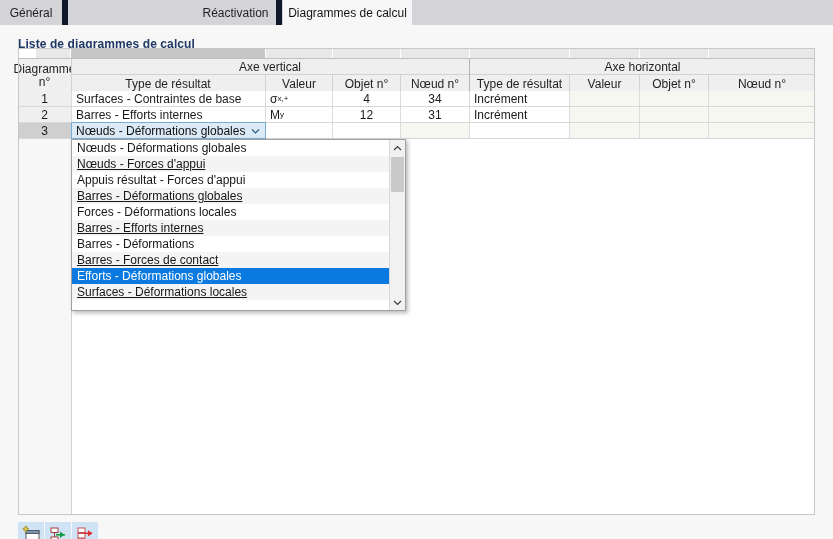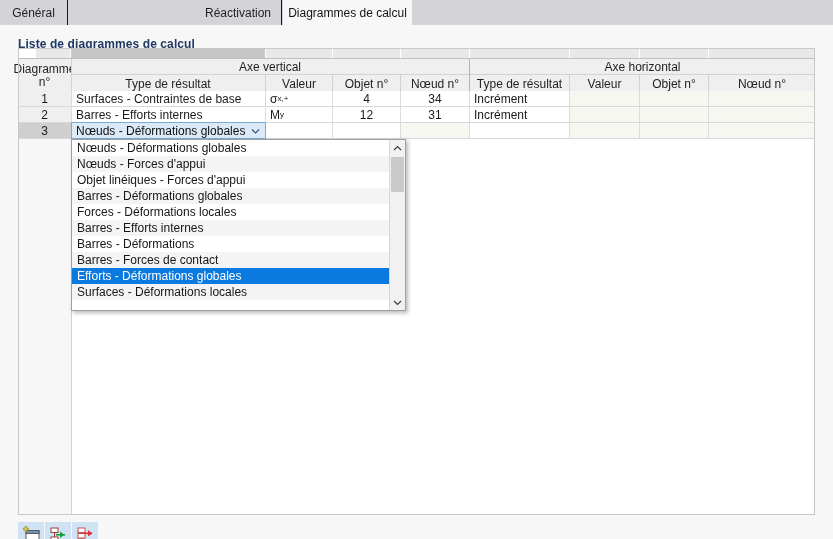--- a/index.html
+++ b/index.html
@@ -20,21 +20,21 @@
   }
   .tab{
     position:absolute;top:0;height:25px;
     display:flex;align-items:center;justify-content:center;
     font-size:12px;color:#1f1f1f;
     background:#d4d4d8;
     box-sizing:border-box;
     white-space:nowrap;
   }
   .tab.inactive{
-    border-right:1px solid #0f172a;
+    border-right:6px solid #0f172a;
   }
   .tab.active{
     background:#f7f7f7;
     color:#141414;
   }
   .tabstrip-filler{
     position:absolute;top:0;height:25px;background:#d4d4d8;
   }
   
   .panel{
@@ -158,21 +158,21 @@
     z-index:40;
   }
   .dditem{
     position:relative;height:16px;
     display:flex;align-items:center;
     padding-left:5px;
     font-size:12px;color:#161616;
     box-sizing:border-box;
     white-space:nowrap;
   }
-  .dditem.alt{background:#f4f4f4;}
+  .dditem.alt{background:#f4f4f4;text-decoration:underline;}
   .dditem.sel{background:#0a7ae0;color:#ffffff;}
   .ddscroll{
     position:absolute;right:0;top:0;width:16px;bottom:0;
     background:#f1f1f1;border-left:1px solid #d8d8d8;
     box-sizing:border-box;
   }
   .ddbtn{
     position:absolute;left:0;width:15px;height:16px;
     background:#f1f1f1;
     display:flex;align-items:center;justify-content:center;
@@ -340,21 +340,21 @@
       <span class="caret">
         <svg width="9" height="9" viewBox="0 0 9 9">
           <path d="M1 3 L4.5 6.5 L8 3" stroke="#2a5d86" stroke-width="1.2" fill="none"></path>
         </svg>
       </span>
     </div>
 
     <div class="dropdown" style="left:53px;top:91px;width:335px;height:172px;">
       <div class="dditem" style="top: 0px; position: absolute; left: 0px; right: 16px;">Nœuds - Déformations globales</div>
       <div class="dditem alt" style="position: absolute; top: 16px; left: 0px; right: 16px;">Nœuds - Forces d'appui</div>
-      <div class="dditem" style="position: absolute; top: 32px; left: 0px; right: 16px;">Objet linéiques - Forces d'appui</div>
+      <div class="dditem" style="position: absolute; top: 32px; left: 0px; right: 16px;">Appuis résultat - Forces d'appui</div>
       <div class="dditem alt" style="position: absolute; top: 48px; left: 0px; right: 16px;">Barres - Déformations globales</div>
       <div class="dditem" style="position: absolute; top: 64px; left: 0px; right: 16px;">Forces - Déformations locales</div>
       <div class="dditem alt" style="position: absolute; top: 80px; left: 0px; right: 16px;">Barres - Efforts internes</div>
       <div class="dditem" style="position: absolute; top: 96px; left: 0px; right: 16px;">Barres - Déformations</div>
       <div class="dditem alt" style="position: absolute; top: 112px; left: 0px; right: 16px;">Barres - Forces de contact</div>
       <div class="dditem sel" style="position: absolute; top: 128px; left: 0px; right: 16px;">Efforts - Déformations globales</div>
       <div class="dditem alt" style="position: absolute; top: 144px; left: 0px; right: 16px;">Surfaces - Déformations locales</div>
 
       <div class="ddscroll">
         <div class="ddbtn" style="top:0;">

